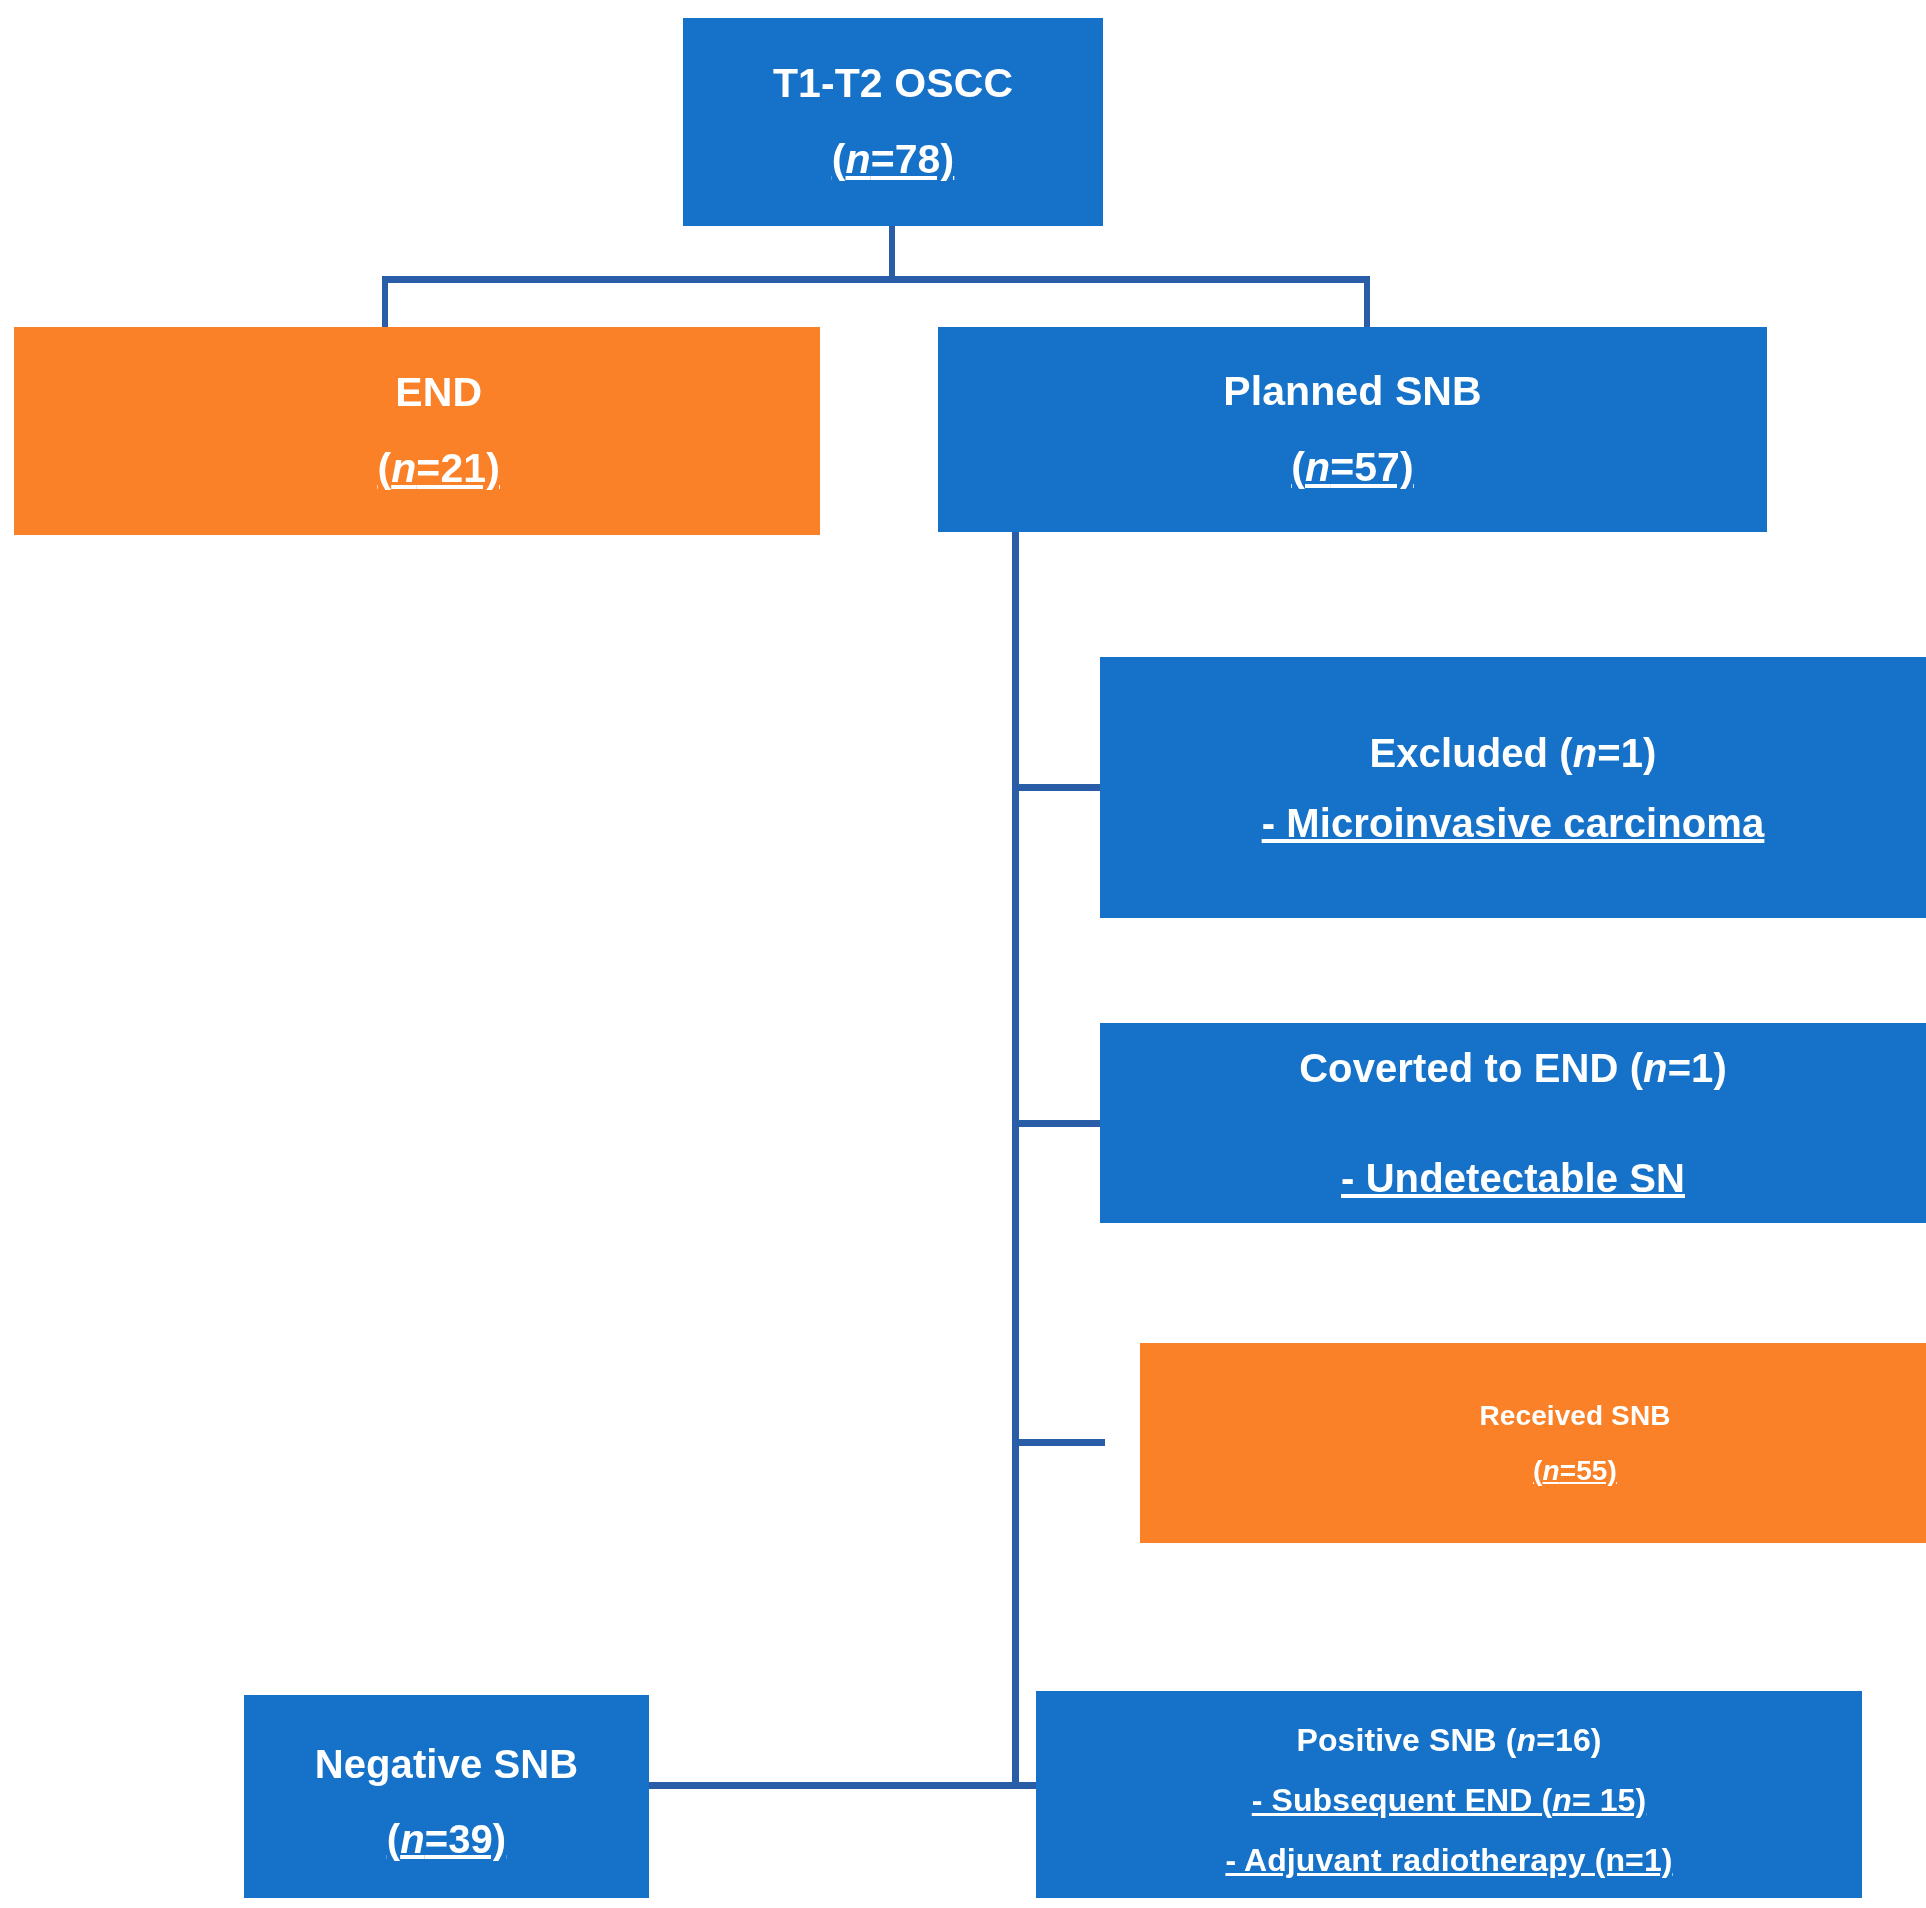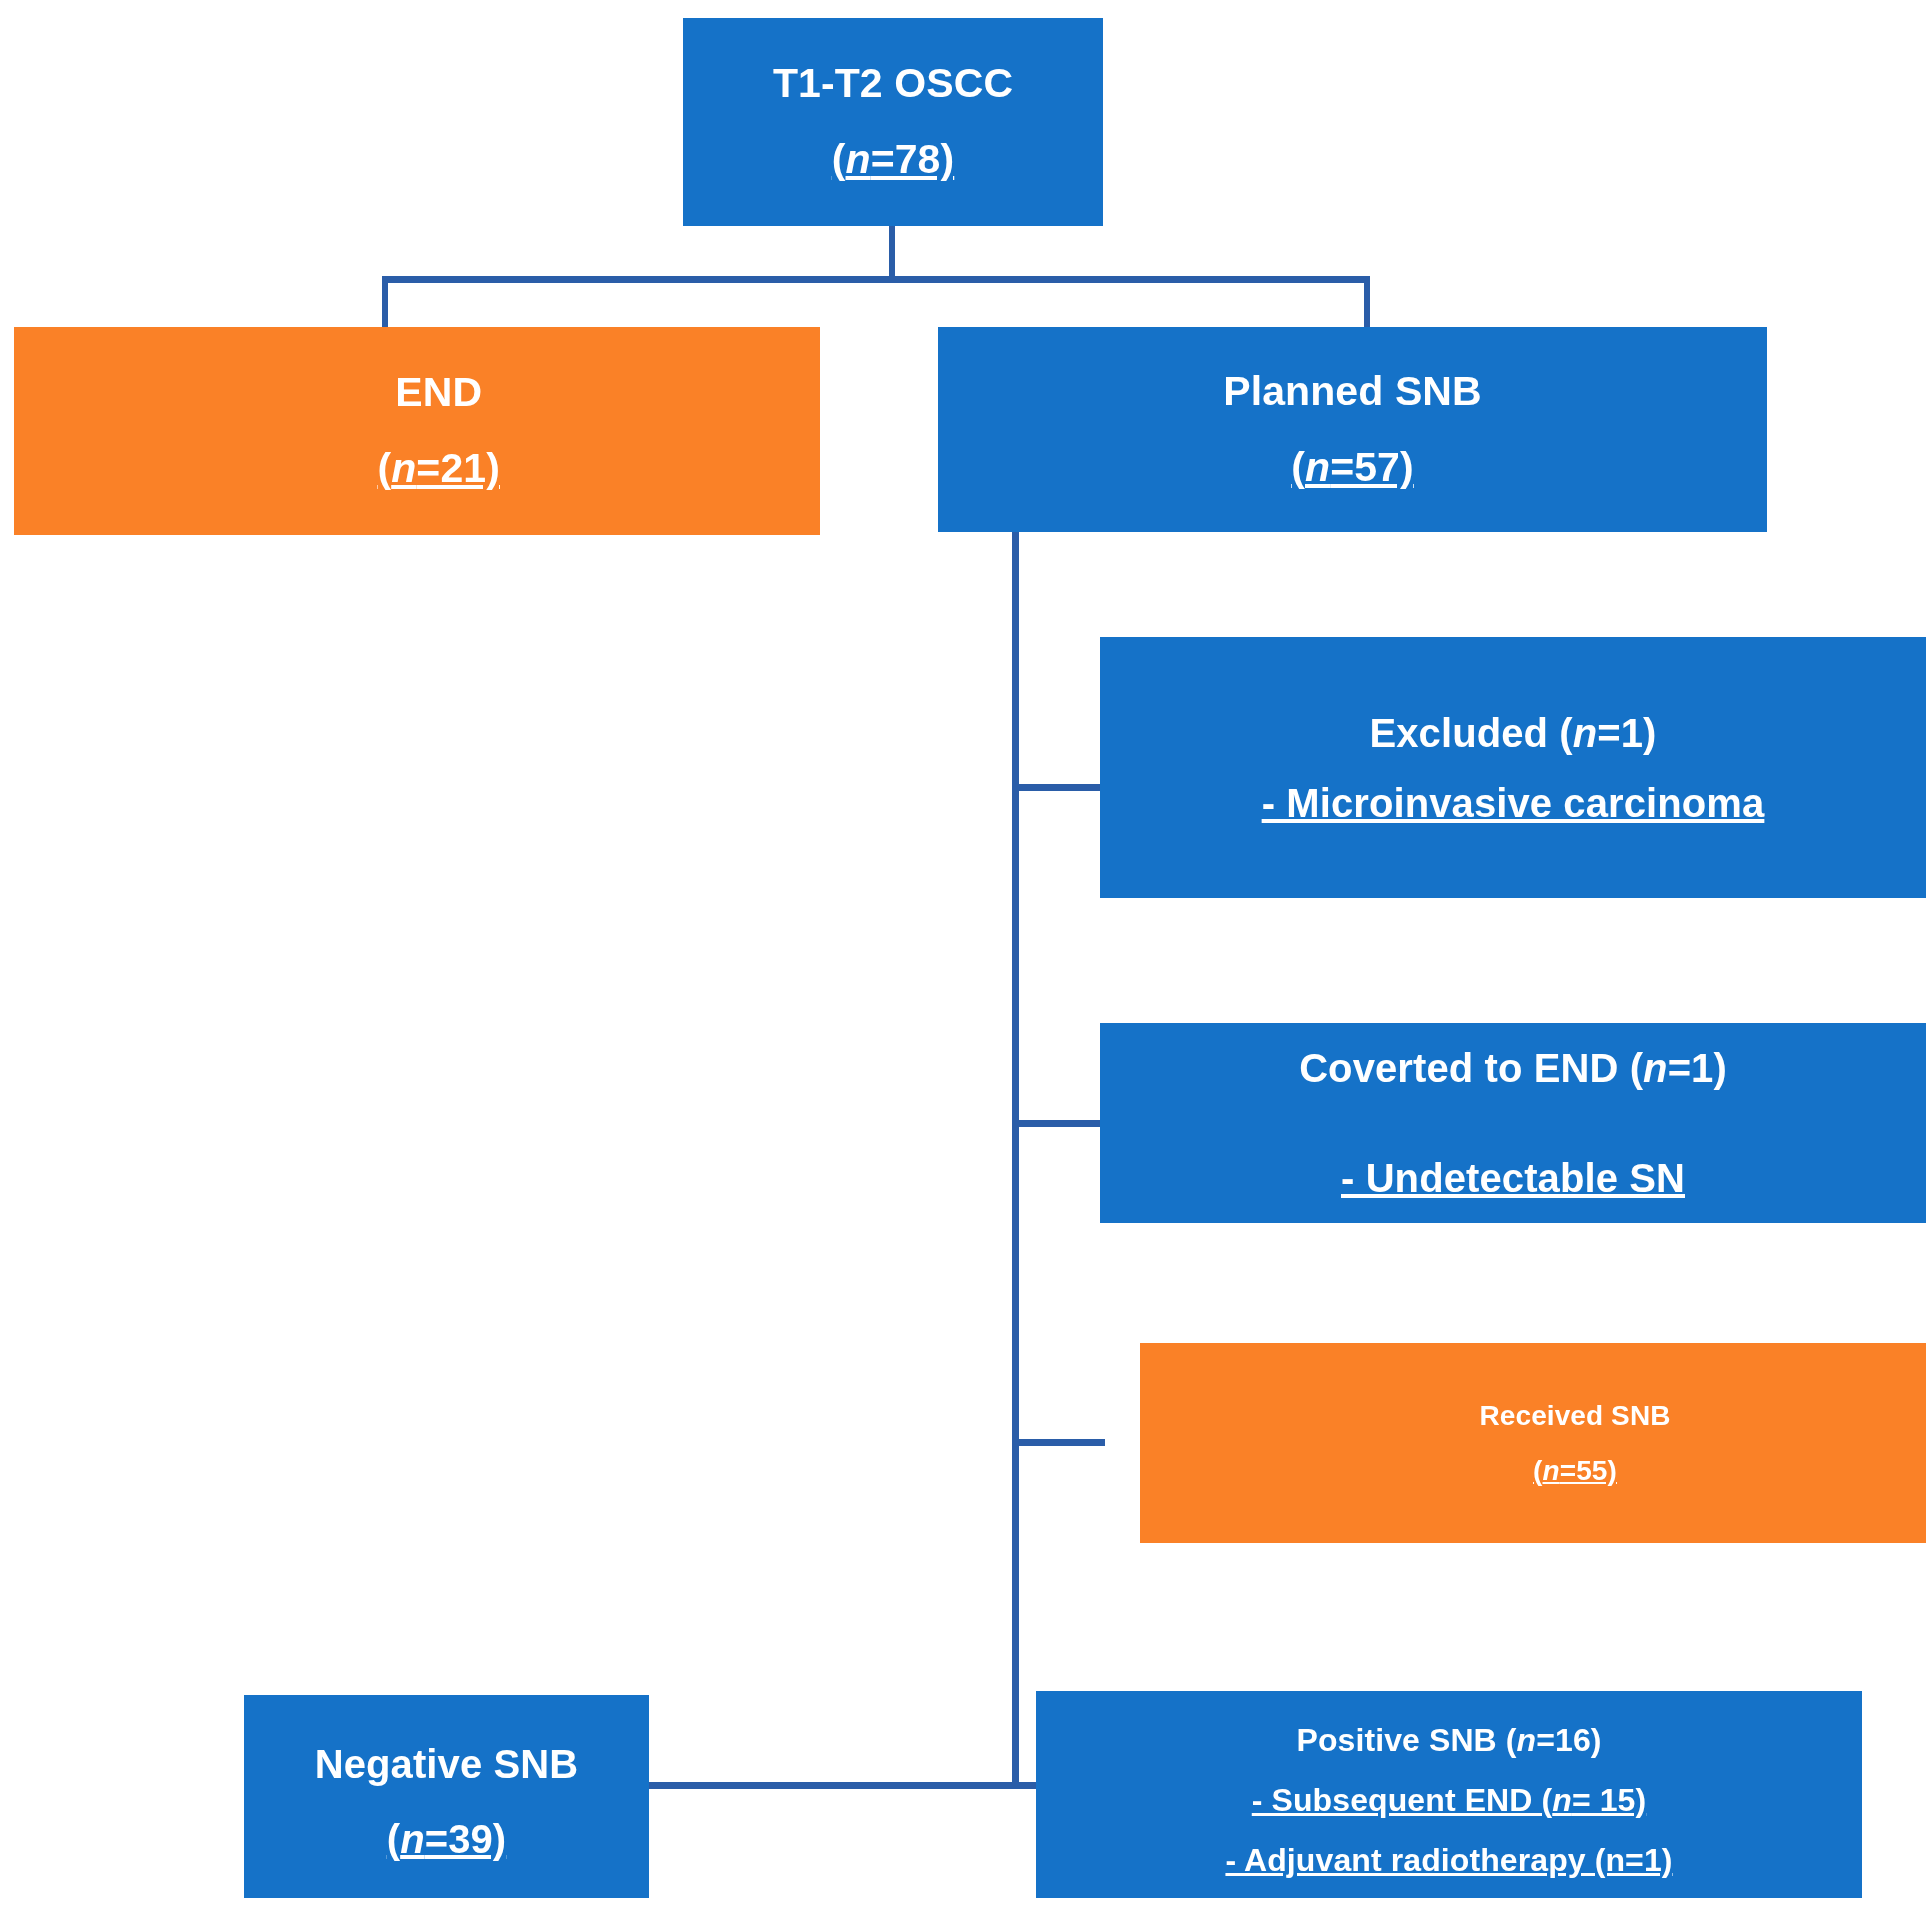--- a/index.html
+++ b/index.html
@@ -49,21 +49,21 @@
   
   .conn {
     position: absolute;
     background: #2A5DA8;
   }
 
   
   #node-root        { left: 683px;  top: 18px;   width: 420px;  height: 208px; font-size: 41px; }
   #node-end         { left: 13.7px;   top: 327px;  width: 806px; height: 208px; font-size: 41px; }
   #node-planned     { left: 938px; top: 327px;  width: 829px; height: 205px; font-size: 41px; }
-  #node-excluded    { left: 1100px; top: 637px;  width: 826px; height: 261px; font-size: 40px; }
+  #node-excluded    { left: 1100px; top: 657px;  width: 826px; height: 261px; font-size: 40px; }
   #node-converted   { left: 1100px; top: 1023px; width: 826px; height: 200px; font-size: 40px; gap: 40px; }
   #node-received    { left: 1140px; top: 1343px; width: 826px; height: 200px; font-size: 28px; align-items: center; }
   #node-negative    { left: 244px;  top: 1695px; width: 405px;  height: 213px; font-size: 40px; }
   #node-positive    { left: 1036px; top: 1691px; width: 826px; height: 217px; font-size: 32px; }
 
   #node-excluded .line + .line,
   #node-converted .line + .line,
   #node-received .line + .line,
   #node-positive .line + .line { margin-top: 20px; }
 

